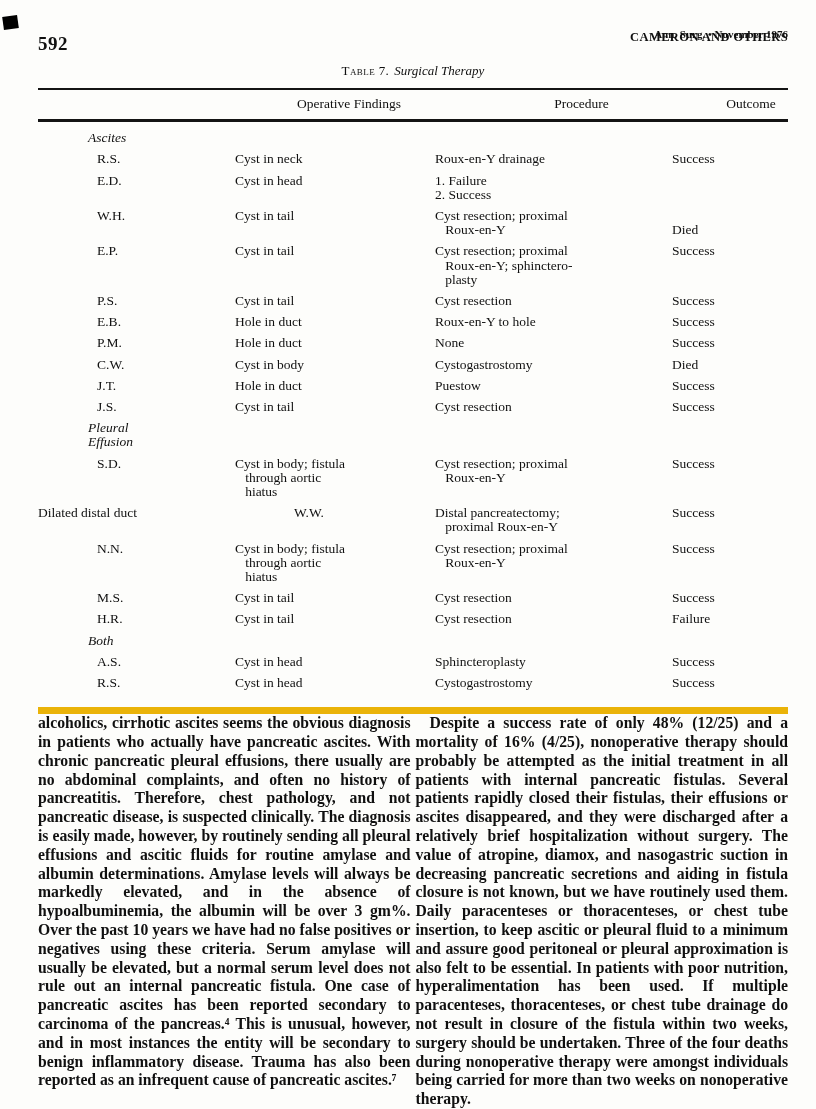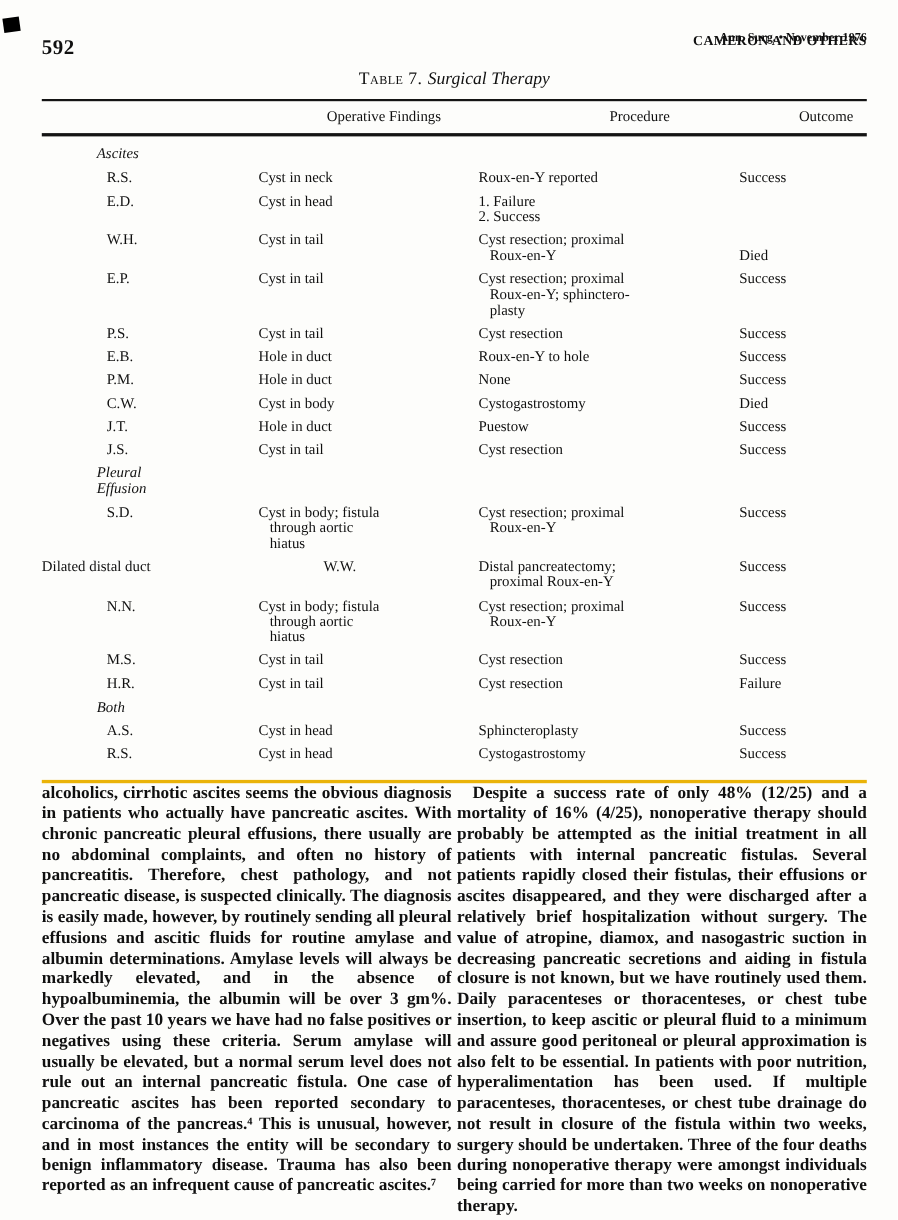--- a/index.html
+++ b/index.html
@@ -30,41 +30,41 @@
   .running-head {
     position: absolute; left: 0; right: 0; top: 2px;
     text-align: right;
     font-size: 12.5px; font-weight: bold; letter-spacing: 0.4px;
   }
   .journal-ref {
     position: absolute; right: 0; top: 0;
     font-size: 11px; font-weight: bold; margin-left: 18px;
   }
   
-  .table-caption { margin-top: 9px; text-align: center; font-size: 16px; }
+  .table-caption { margin-top: 9px; text-align: center; font-size: 13px; }
   .caption-label { font-variant: small-caps; letter-spacing: 0.4px; }
   .caption-title { font-style: italic; margin-left: 5px; }
   
   .data-table {
     margin-top: 9px;
     border-top: 2px solid #141414;
     font-size: 13.5px;
     line-height: 14.2px;
   }
   .table-head {
     display: grid;
     grid-template-columns: 197px 200px 237px 1fr;
     padding: 7px 0 8px 0;
     border-bottom: 3px solid #141414;
     gap: 14px;
   }
   .th { text-align: center; }
   .table-body {
     padding: 9px 0 10px 0;
-    border-bottom: 3px solid #eab308;
+    border-bottom: 7px solid #eab308;
   }
   .trow {
     display: grid;
     grid-template-columns: 197px 200px 237px 1fr;
     margin-bottom: 7px;
   }
   .cell { white-space: pre-wrap; }
   .cell.patient { padding-left: 59px; }
   .section-label { padding-left: 50px; font-style: italic; }
   
@@ -105,21 +105,21 @@
       <div class="th">Procedure</div>
       <div class="th">Outcome</div>
     </div>
     <div class="table-body" id="table-body">
         <div class="trow section-row">
           <div class="cell section-label">Ascites</div>
         </div>
         <div class="trow data-row">
           <div class="cell patient">R.S.</div>
           <div class="cell findings">Cyst in neck</div>
-          <div class="cell procedure">Roux-en-Y reported</div>
+          <div class="cell procedure">Roux-en-Y drainage</div>
           <div class="cell outcome">Success</div>
         </div>
         <div class="trow data-row">
           <div class="cell patient">E.D.</div>
           <div class="cell findings">Cyst in head</div>
           <div class="cell outcome">1. Failure
 2. Success</div>
         </div>
         <div class="trow data-row">
           <div class="cell patient">W.H.</div>

